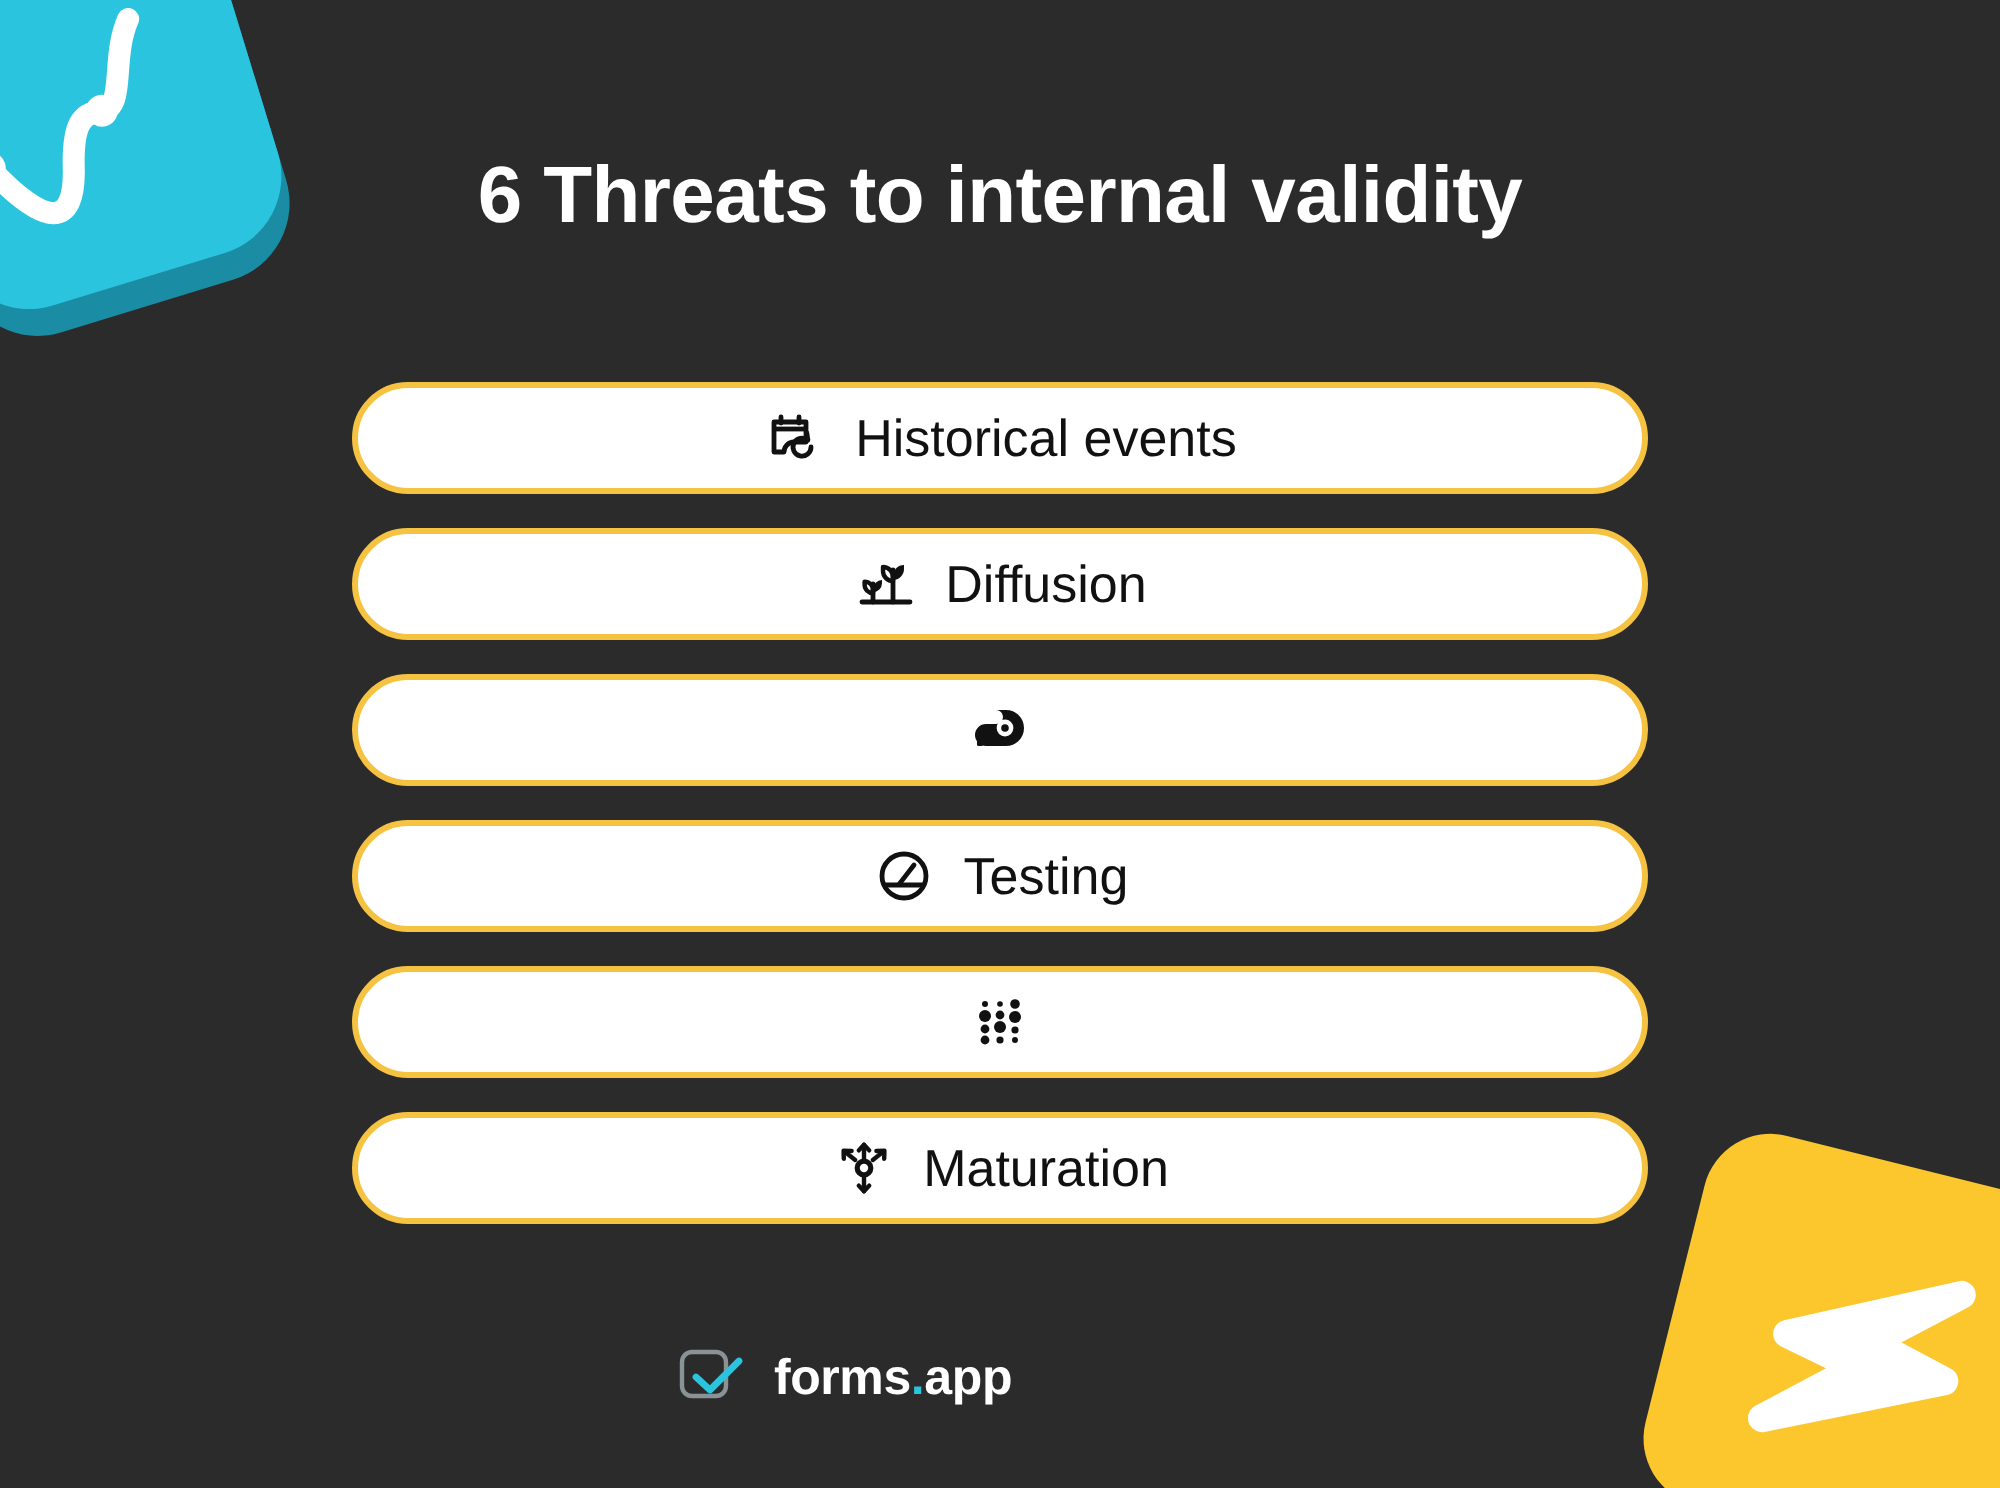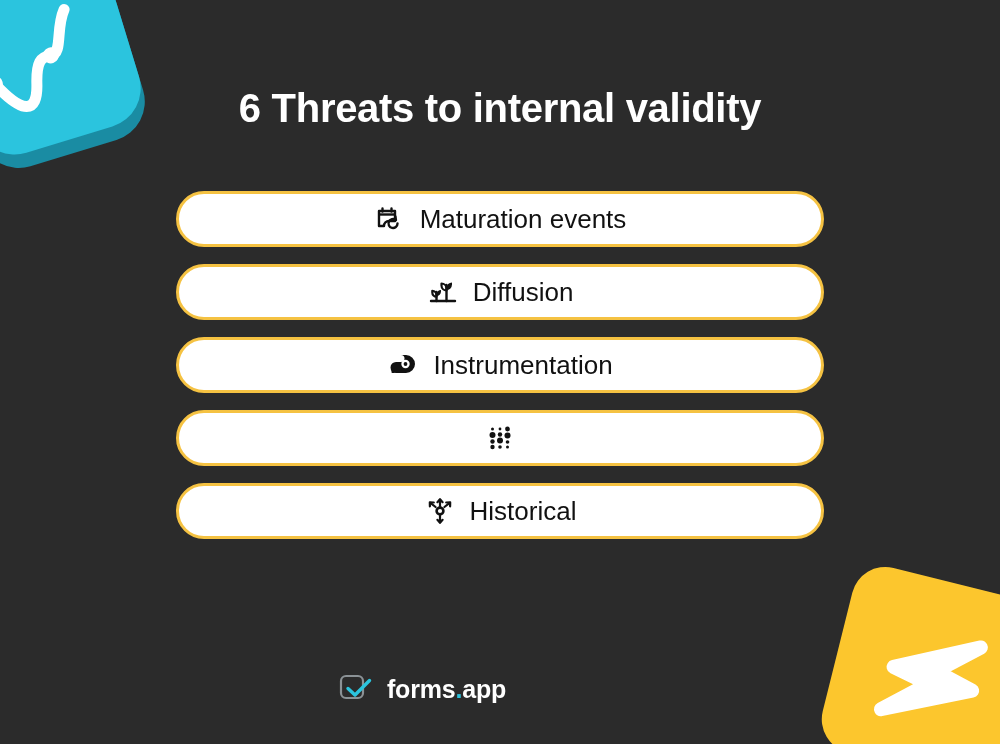--- a/index.html
+++ b/index.html
@@ -55,21 +55,21 @@
     width: 190px; height: 190px;
     background: #fcc62d;
     border-radius: 34px;
     overflow: hidden;
   }
   .tile-yellow svg { position: absolute; left: 0; top: 0; }
 
   
   .title {
     position: absolute;
-    top: 86px;
+    top: 76px;
     left: 0;
     width: 1000px;
     text-align: center;
     color: #ffffff;
     font-size: 40px;
     font-weight: bold;
     letter-spacing: -0.3px;
     white-space: nowrap;
   }
 
@@ -159,21 +159,21 @@
   <div class="card">
     <span class="card-icon">
       <svg width="30" height="30" viewBox="0 0 30 30">
         <path d="M4 7 h16 v10 h-6 a5 5 0 0 0 -5 5 H4 Z" fill="none" stroke="#111" stroke-width="2.4" stroke-linejoin="round"></path>
         <path d="M4 10.5 h16" stroke="#111" stroke-width="2.4"></path>
         <path d="M7.5 4.5 v3 M16.5 4.5 v3" stroke="#111" stroke-width="2.4" stroke-linecap="round"></path>
         <path d="M22.5 19.5 a4.5 4.5 0 1 1 -1.6 -3.4" fill="none" stroke="#111" stroke-width="2.4" stroke-linecap="round"></path>
         <path d="M17.4 15.2 l3.6 0.6 l-0.5 -3.4" fill="none" stroke="#111" stroke-width="2.2" stroke-linecap="round" stroke-linejoin="round"></path>
       </svg>
     </span>
-    <span class="card-label">Maturation events</span>
+    <span class="card-label">Historical events</span>
   </div>
 
   <div class="card">
     <span class="card-icon">
       <svg width="30" height="30" viewBox="0 0 30 30">
         <path d="M3 24 h24" stroke="#111" stroke-width="2.4" stroke-linecap="round"></path>
         <path d="M18.5 24 V8" stroke="#111" stroke-width="2.4" stroke-linecap="round"></path>
         <path d="M18.5 11 a5.5 5.5 0 0 1 5.5 -5.5 v2 a5.5 5.5 0 0 1 -5.5 5.5 z" fill="#111"></path>
         <path d="M18.5 11.5 a5 5 0 0 0 -5 -5 v2 a5 5 0 0 0 5 5 z" fill="none" stroke="#111" stroke-width="2.2" stroke-linejoin="round"></path>
         <path d="M8.5 24 V15" stroke="#111" stroke-width="2.4" stroke-linecap="round"></path>
@@ -186,23 +186,32 @@
 
   <div class="card">
     <span class="card-icon">
       <svg width="30" height="30" viewBox="0 0 30 30">
         <path d="M13 5 h5 a9 9 0 0 1 0 18 H8 a5.5 5.5 0 0 1 0 -11 h5 a3.5 3.5 0 0 0 0 -7 z" fill="#111"></path>
         <circle cx="17.5" cy="14" r="4.2" fill="#fff"></circle>
         <circle cx="17.5" cy="14" r="1.9" fill="#111"></circle>
         <rect x="3.5" y="18.5" width="3" height="4.5" rx="0.8" fill="#111"></rect>
       </svg>
     </span>
-    <span class="card-label">Instrumentation</span>
-  </div>
-
+  </div>
+
+  <div class="card">
+    <span class="card-icon">
+      <svg width="30" height="30" viewBox="0 0 30 30">
+        <circle cx="15" cy="15" r="11" fill="none" stroke="#111" stroke-width="2.4"></circle>
+        <path d="M5.2 19.5 h19.6" stroke="#111" stroke-width="2.4" stroke-linecap="round"></path>
+        <path d="M12.5 19.2 L20 9.5" stroke="#111" stroke-width="2.4" stroke-linecap="round"></path>
+      </svg>
+    </span>
+    <span class="card-label">Testing</span>
+  </div>
 
   <div class="card">
     <span class="card-icon">
       <svg width="30" height="30" viewBox="0 0 30 30">
         <circle cx="7.5" cy="6" r="1.5" fill="#111"></circle>
         <circle cx="7.5" cy="12" r="3" fill="#111"></circle>
         <circle cx="7.5" cy="18.5" r="2.2" fill="#111"></circle>
         <circle cx="7.5" cy="24" r="2.2" fill="#111"></circle>
         <circle cx="15" cy="6" r="1.4" fill="#111"></circle>
         <circle cx="15" cy="11.5" r="2.2" fill="#111"></circle>
@@ -223,21 +232,21 @@
         <path d="M15 10.2 V3.5" stroke="#111" stroke-width="2.2" stroke-linecap="round"></path>
         <path d="M12.4 6.2 L15 3.3 L17.6 6.2" fill="none" stroke="#111" stroke-width="2.2" stroke-linecap="round" stroke-linejoin="round"></path>
         <path d="M15 19.8 V26.5" stroke="#111" stroke-width="2.2" stroke-linecap="round"></path>
         <path d="M12.4 23.8 L15 26.7 L17.6 23.8" fill="none" stroke="#111" stroke-width="2.2" stroke-linecap="round" stroke-linejoin="round"></path>
         <path d="M10.6 11 L5.3 6.8" stroke="#111" stroke-width="2.2" stroke-linecap="round"></path>
         <path d="M4.9 10.4 L4.8 6.4 L8.8 6.5" fill="none" stroke="#111" stroke-width="2.2" stroke-linecap="round" stroke-linejoin="round"></path>
         <path d="M19.4 11 L24.7 6.8" stroke="#111" stroke-width="2.2" stroke-linecap="round"></path>
         <path d="M25.1 10.4 L25.2 6.4 L21.2 6.5" fill="none" stroke="#111" stroke-width="2.2" stroke-linecap="round" stroke-linejoin="round"></path>
       </svg>
     </span>
-    <span class="card-label">Historical</span>
+    <span class="card-label">Maturation</span>
   </div>
 
 </div>
 
 <div class="logo">
   <span class="logo-mark">
     <svg width="40" height="34" viewBox="0 0 40 34">
       <rect x="3" y="4" width="22" height="22" rx="5" fill="none" stroke="#8b9296" stroke-width="2.2"></rect>
       <path d="M10 16.5 L17 23 L31.5 8.5" fill="none" stroke="#2bc4de" stroke-width="3.4" stroke-linecap="round" stroke-linejoin="round"></path>
     </svg>

